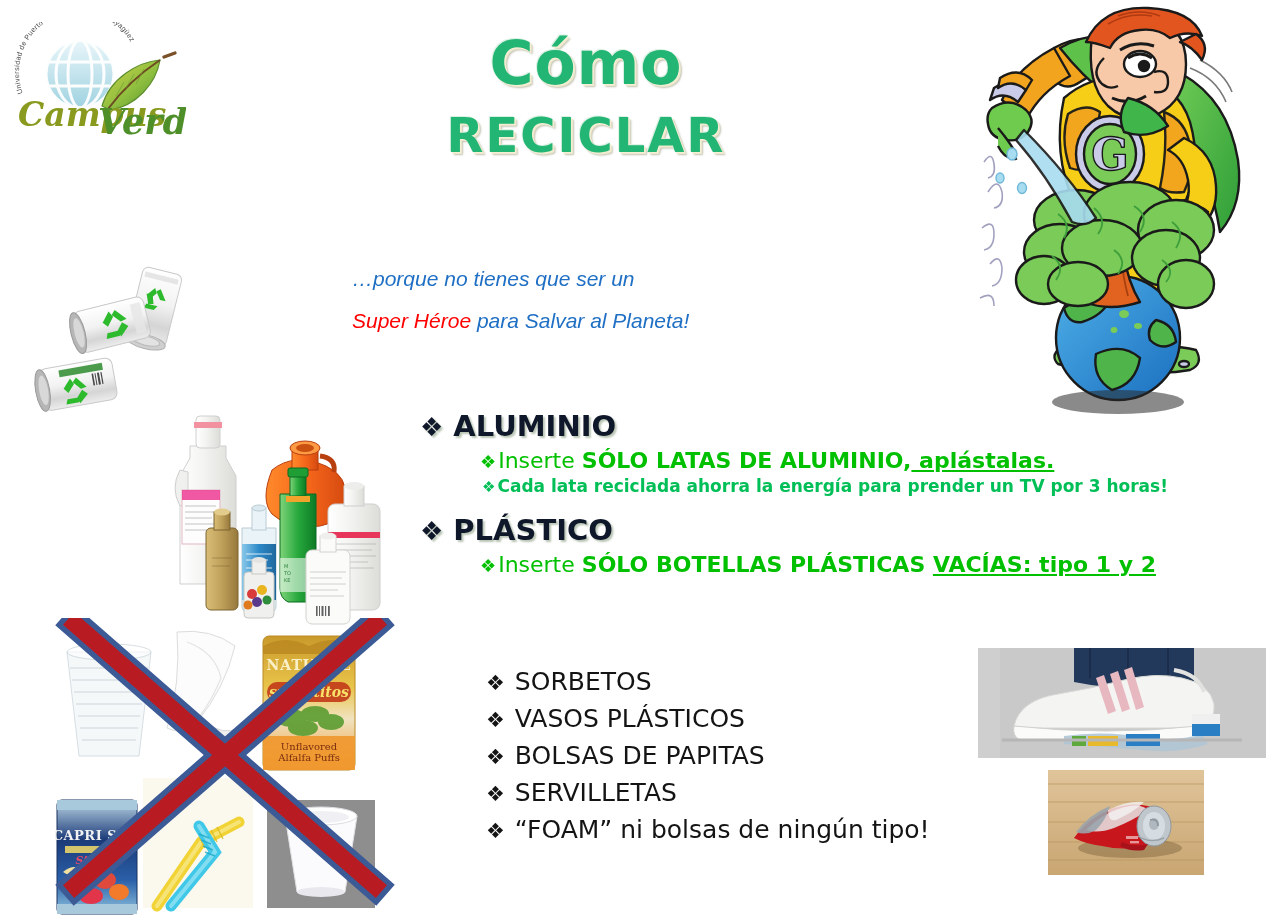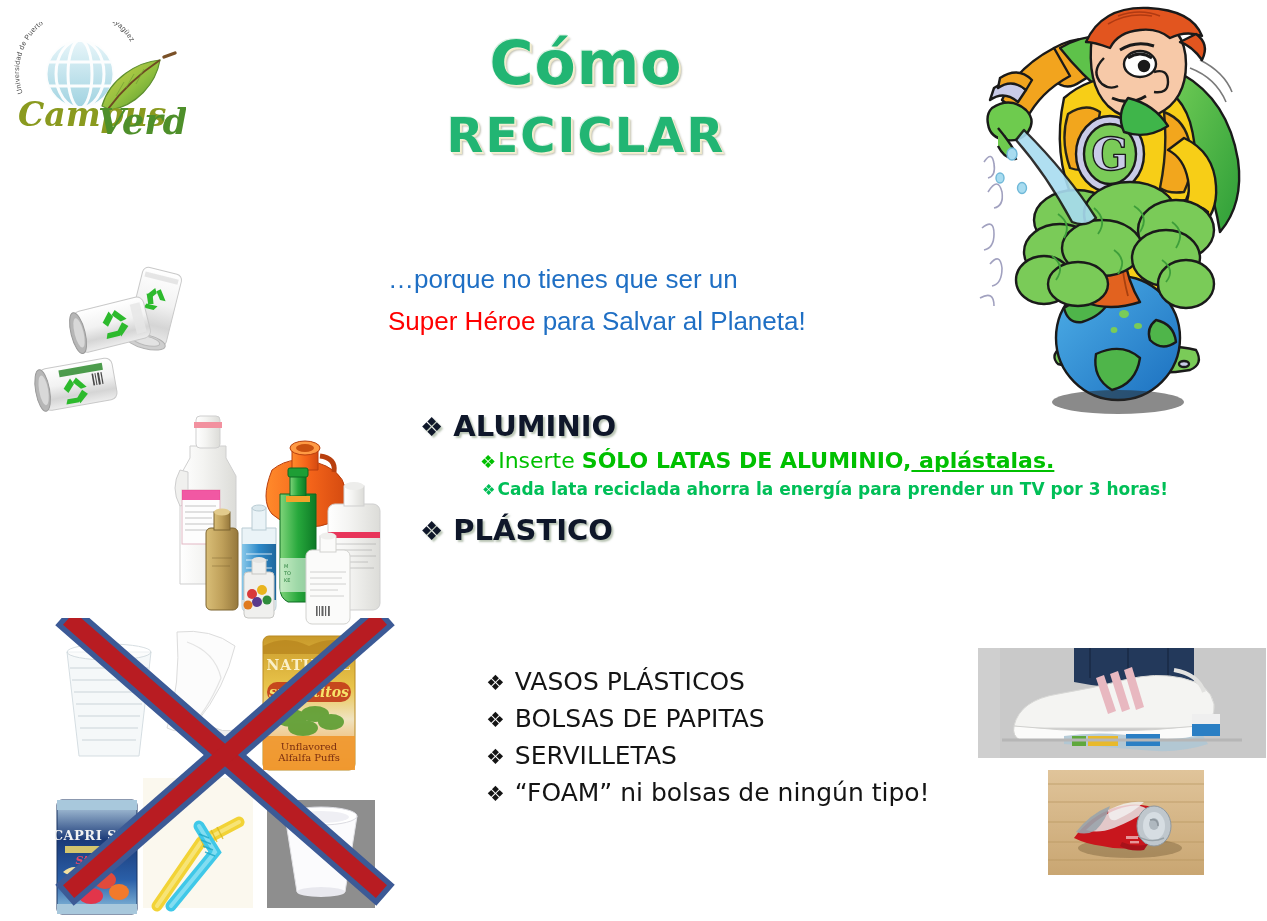--- a/index.html
+++ b/index.html
@@ -29,43 +29,43 @@
   .t-reciclar{
     font-family:"DejaVu Sans", sans-serif;
     font-weight:bold;font-size:48px;line-height:78px;
     color:#22B573;letter-spacing:2px;
     text-shadow:
       1px 1px 0 #f3efd8, 2px 2px 0 #efe9c8,
       -1px -1px 0 #d9f0e2, 3px 3px 2px rgba(120,120,90,.45);
   }
 
   
-  .subtitle{position:absolute;left:388px;top:258px;width:620px;
-    font-size:26px;line-height:42px;color:#1F6FC4;font-family:"Liberation Sans",sans-serif;}
+  .subtitle{position:absolute;left:352px;top:258px;width:620px;
+    font-size:21px;line-height:42px;color:#1F6FC4;font-family:"Liberation Sans",sans-serif;font-style:italic;}
   .subtitle .red{color:#FF0000;}
 
   
   .sec{position:absolute;}
   .head{
     font-family:"DejaVu Sans", sans-serif;
     font-weight:bold;font-size:29px;line-height:36px;color:#0f172a;
     text-shadow:2px 2px 2px rgba(130,150,120,.55);
     white-space:nowrap;
   }
   .head .bullet{font-size:26px;margin-right:10px;}
   .sub{
     font-family:"DejaVu Sans", sans-serif;
     font-size:22px;line-height:31px;color:#00C000;white-space:nowrap;
   }
   .sub b{font-weight:bold;}
   .sub u{text-decoration:underline;}
   .sub .bull{font-size:18px;margin-right:2px;}
   .fine{
     font-family:"DejaVu Sans", sans-serif;
-    font-weight:bold;font-size:17px;line-height:24px;color:#00BF57;white-space:nowrap;
+    font-weight:bold;font-size:17px;line-height:18px;color:#00BF57;white-space:nowrap;
   }
   .fine .bull{font-size:15px;margin-right:2px;}
 
   #sec-aluminio{left:420px;top:408px;}
   #sec-plastico{left:420px;top:512px;}
   .indent1{margin-left:60px;}
   .indent2{margin-left:62px;}
 
   
   #sec-no{left:424px;top:664px;}
@@ -173,23 +173,29 @@
     </div>
     <div class="fine indent2">
       <span class="bull">❖</span><span>Cada lata reciclada ahorra la energía para prender un TV por 3 horas!</span>
     </div>
   </div>
 
   <div class="sec" id="sec-plastico">
     <div class="head">
       <span class="bullet">❖</span><span>PLÁSTICO</span>
     </div>
+    <div class="sub indent1">
+      <span class="bull">❖</span><span>Inserte </span><b>SÓLO BOTELLAS PLÁSTICAS </b><b><u>VACÍAS: tipo 1 y 2</u></b>
+    </div>
   </div>
 
   <div class="sec" id="sec-no">
+    <div class="no-item">
+      <span class="bull">❖</span><span>SORBETOS</span>
+    </div>
     <div class="no-item">
       <span class="bull">❖</span><span>VASOS PLÁSTICOS</span>
     </div>
     <div class="no-item">
       <span class="bull">❖</span><span>BOLSAS DE PAPITAS</span>
     </div>
     <div class="no-item">
       <span class="bull">❖</span><span>SERVILLETAS</span>
     </div>
     <div class="no-item">

